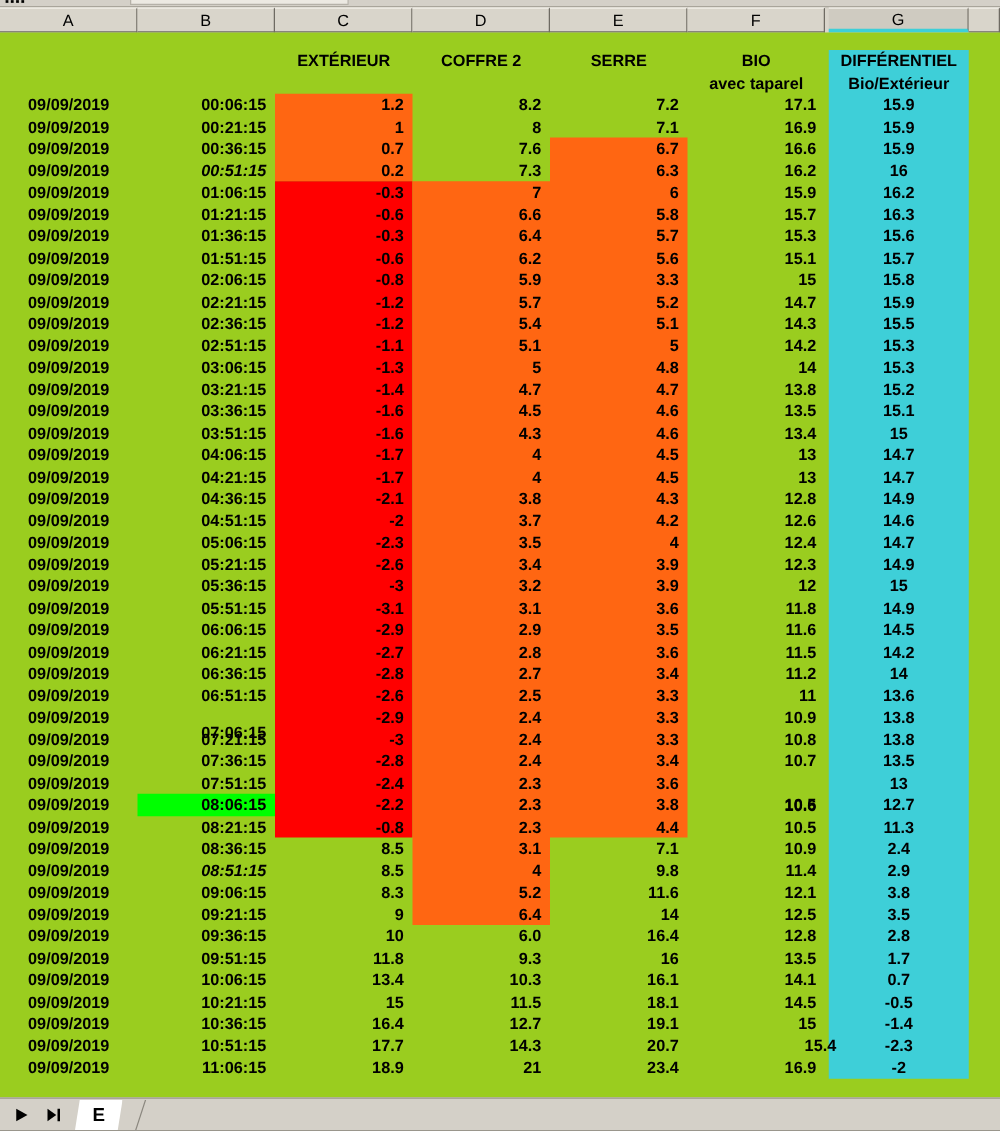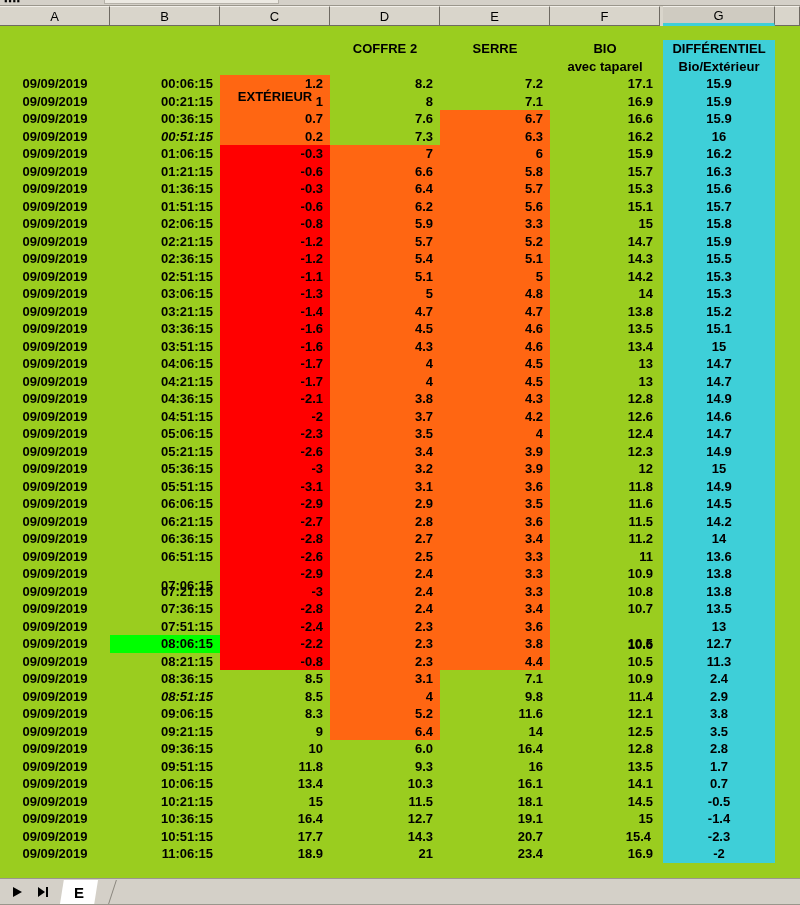--- a/index.html
+++ b/index.html
@@ -119,21 +119,21 @@
       <div class="ch sel" style="left: 663px; width: 112px;">G</div>
       <div class="ch" style="left: 775px; width: 25px;"></div>
     </div>
 
   <div class="grid" id="grid">
       <div class="block" style="left: 220px; width: 110px; top: 49px; height: 70px; background: rgb(255, 102, 18);"></div>
       <div class="block" style="left: 220px; width: 110px; top: 119px; height: 525px; background: rgb(255, 0, 0);"></div>
       <div class="block" style="left: 330px; width: 110px; top: 119px; height: 595px; background: rgb(255, 102, 18);"></div>
       <div class="block" style="left: 440px; width: 110px; top: 84px; height: 560px; background: rgb(255, 102, 18);"></div>
       <div class="block" style="left: 663px; width: 112px; top: 14px; height: 822.5px; background: rgb(62, 207, 216);"></div>
-      <div class="hcell" style="left: 220px; width: 110px; top: 14px; justify-content: center; margin-top: 48px;">EXTÉRIEUR</div>
+      <div class="hcell" style="left: 220px; width: 110px; top: 14px; justify-content: center;">EXTÉRIEUR</div>
       <div class="hcell" style="left: 330px; width: 110px; top: 14px; justify-content: center;">COFFRE 2</div>
       <div class="hcell" style="left: 440px; width: 110px; top: 14px; justify-content: center;">SERRE</div>
       <div class="hcell" style="left: 550px; width: 110px; top: 14px; justify-content: center;">BIO</div>
       <div class="hcell" style="left: 663px; width: 112px; top: 14px; justify-content: center;">DIFFÉRENTIEL</div>
       <div class="hcell" style="left: 550px; width: 110px; top: 32px; justify-content: center;">avec taparel</div>
       <div class="hcell" style="left: 663px; width: 112px; top: 32px; justify-content: center;">Bio/Extérieur</div>
       <div class="cell c" style="left: 0px; width: 110px; top: 49px; position: absolute;">09/09/2019</div>
       <div class="cell r" style="left: 110px; width: 110px; top: 49px; position: absolute;">00:06:15</div>
       <div class="cell r" style="left: 220px; width: 110px; top: 49px; position: absolute;">1.2</div>
       <div class="cell r" style="left: 330px; width: 110px; top: 49px; position: absolute;">8.2</div>
@@ -432,21 +432,21 @@
       <div class="cell r" style="left: 220px; width: 110px; top: 784px; position: absolute;">16.4</div>
       <div class="cell r" style="left: 330px; width: 110px; top: 784px; position: absolute;">12.7</div>
       <div class="cell r" style="left: 440px; width: 110px; top: 784px; position: absolute;">19.1</div>
       <div class="cell r" style="left: 550px; width: 110px; top: 784px; position: absolute;">15</div>
       <div class="cell c" style="left: 663px; width: 112px; top: 784px; position: absolute;">-1.4</div>
       <div class="cell c" style="left: 0px; width: 110px; top: 801.5px; position: absolute;">09/09/2019</div>
       <div class="cell r" style="left: 110px; width: 110px; top: 801.5px; position: absolute;">10:51:15</div>
       <div class="cell r" style="left: 220px; width: 110px; top: 801.5px; position: absolute;">17.7</div>
       <div class="cell r" style="left: 330px; width: 110px; top: 801.5px; position: absolute;">14.3</div>
       <div class="cell r" style="left: 440px; width: 110px; top: 801.5px; position: absolute;">20.7</div>
-      <div class="cell r" style="left: 548px; width: 110px; top: 801.5px; position: absolute;">15.4</div>
+      <div class="cell r" style="left: 566px; width: 110px; top: 801.5px; position: absolute;">15.4</div>
       <div class="cell c" style="left: 663px; width: 112px; top: 801.5px; position: absolute;">-2.3</div>
       <div class="cell c" style="left: 0px; width: 110px; top: 819px; position: absolute;">09/09/2019</div>
       <div class="cell r" style="left: 110px; width: 110px; top: 819px; position: absolute;">11:06:15</div>
       <div class="cell r" style="left: 220px; width: 110px; top: 819px; position: absolute;">18.9</div>
       <div class="cell r" style="left: 330px; width: 110px; top: 819px; position: absolute;">21</div>
       <div class="cell r" style="left: 440px; width: 110px; top: 819px; position: absolute; text-align: right;">23.4</div>
       <div class="cell r" style="left: 550px; width: 110px; top: 819px; position: absolute;">16.9</div>
       <div class="cell c" style="left: 663px; width: 112px; top: 819px; position: absolute;">-2</div>
     </div>
 

